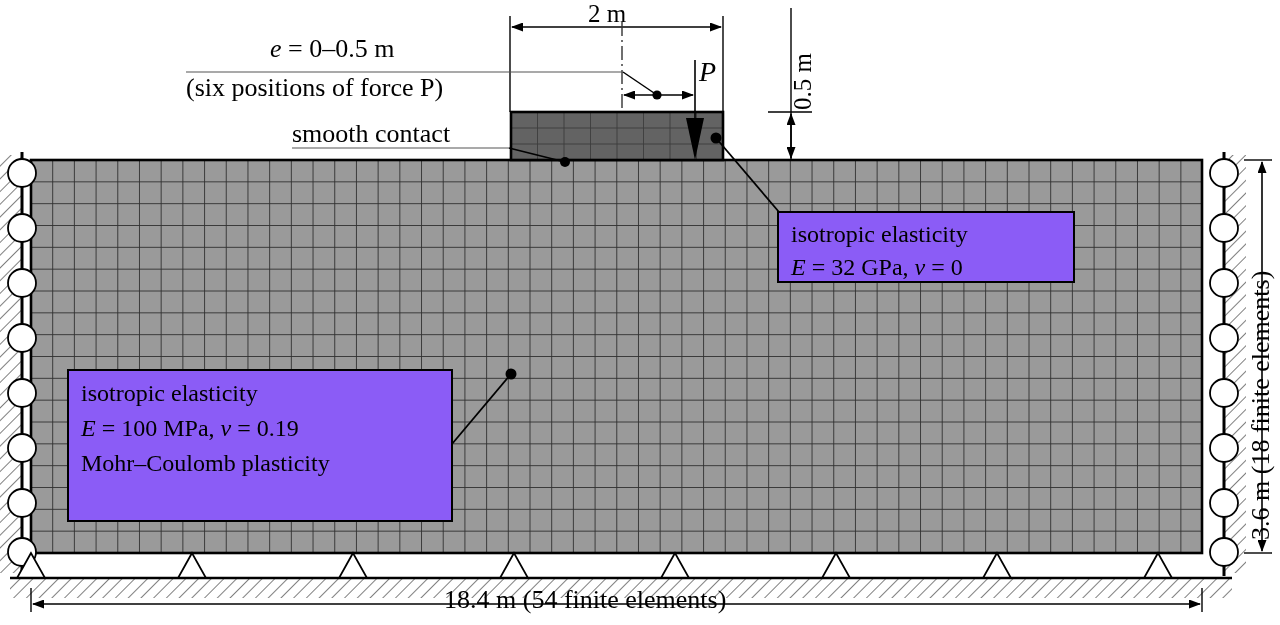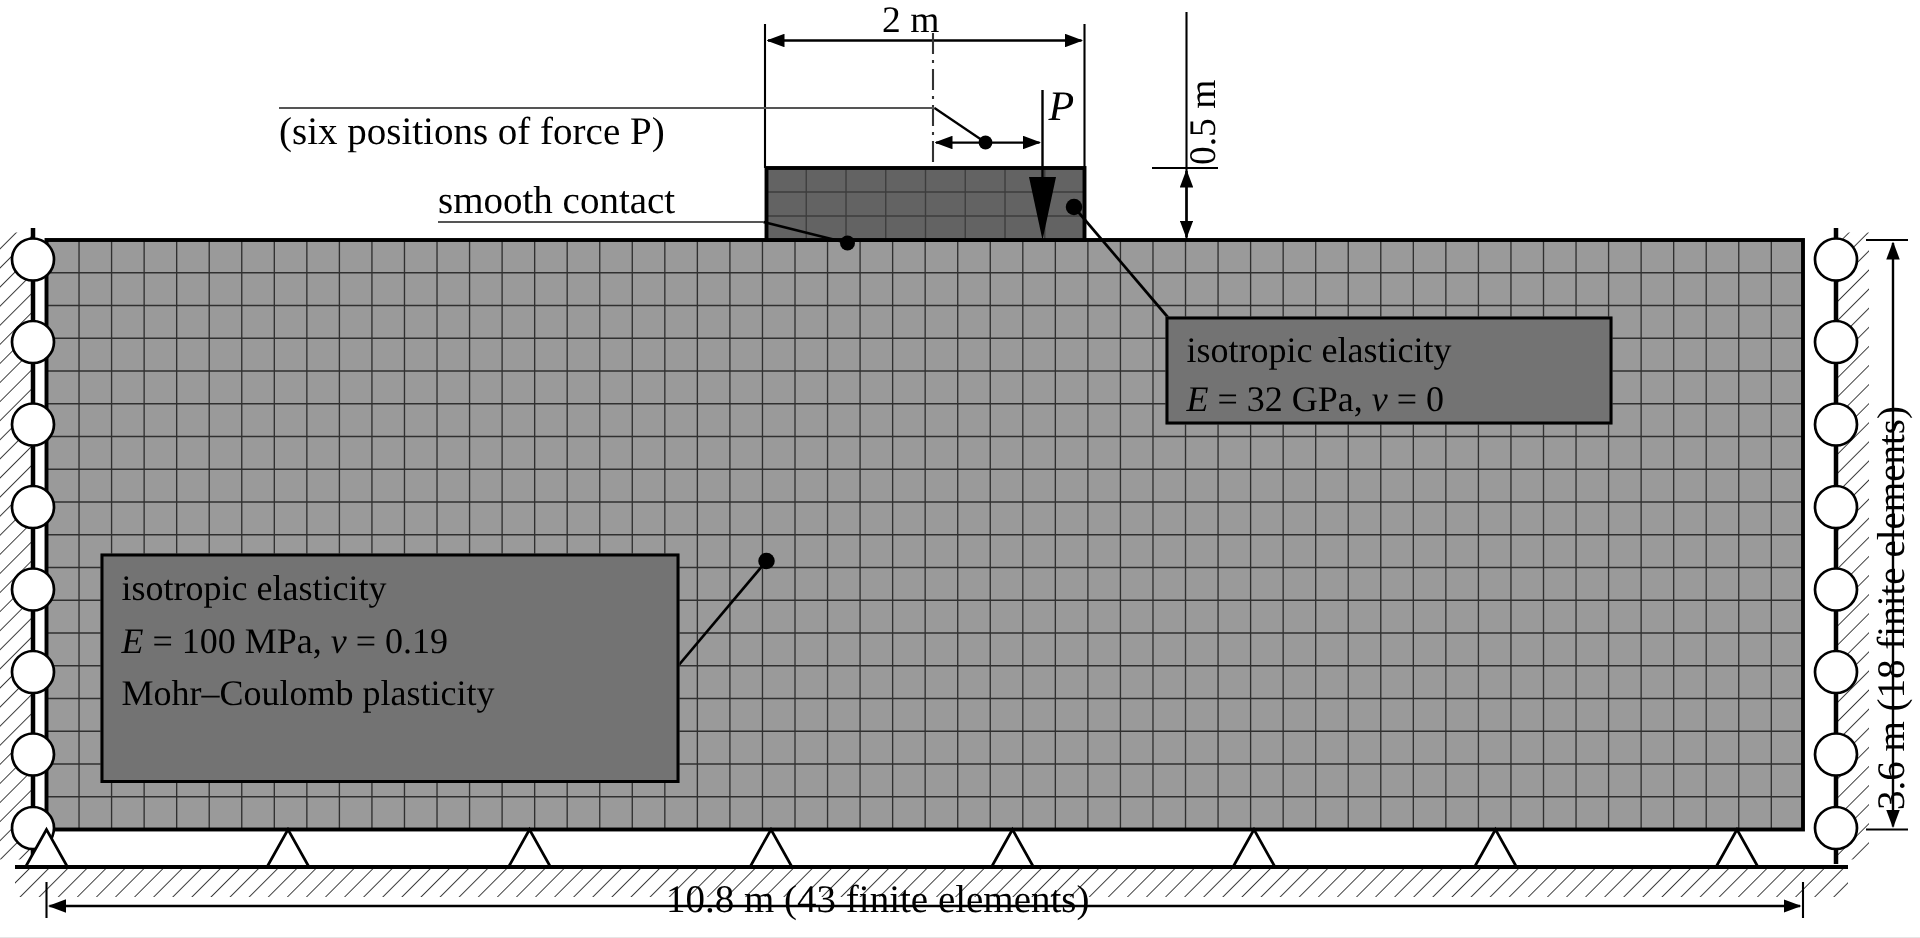--- a/index.html
+++ b/index.html
@@ -3,21 +3,21 @@
 <meta charset="utf-8">
 <style>
   html,body{margin:0;padding:0;background:#ffffff;}
   body{width:1280px;height:625px;overflow:hidden;
        font-family:"Liberation Serif","DejaVu Serif",serif;color:#000;}
   #stage{position:relative;width:1280px;height:459px;}
   svg#fig{position:absolute;left:0;top:0;width:1280px;height:625px;}
   .lbl{position:absolute;white-space:nowrap;font-family:"Liberation Serif","DejaVu Serif",serif;color:#000;}
   .it{font-style:italic;}
   .sub{font-size:0.72em;vertical-align:-0.22em;font-style:normal;}
-  .box{position:absolute;background:#737373;border:2px solid #000;box-sizing:border-box;}
+  .box{position:absolute;background:#8b5cf6;border:2px solid #000;box-sizing:border-box;}
   .boxline{white-space:nowrap;}
   .vert{transform-origin:0 0;}
 </style>
 </head>
 <body>
 
 <div id="stage">
 
 <svg id="fig" viewBox="0 0 1280 625">
   <defs>
@@ -236,20 +236,24 @@
 </svg>
 
 <div class="lbl" style="left:588px;top:0px;font-size:25px;">
   <span>2 m</span>
 </div>
 
 <div class="lbl vert" style="left:789px;top:110px;font-size:25px;transform:rotate(-90deg);">
   <span>0.5 m</span>
 </div>
 
+<div class="lbl" style="left:270px;top:34px;font-size:26px;">
+  <span class="it">e</span>
+  <span>= 0–0.5 m</span>
+</div>
 
 <div class="lbl" style="left:292px;top:119px;font-size:26px;">
   <span>smooth contact</span>
 </div>
 
 <div class="lbl" style="left:186px;top:73px;font-size:26px;">
   <span>(six positions of force P)</span>
 </div>
 
 <div class="lbl it" style="left:699px;top:56px;font-size:28px;">
@@ -277,20 +281,20 @@
     <span>= 100 MPa,</span>
     <span class="it">ν</span>
     <span>= 0.19</span>
   </div>
   <div class="boxline">
     <span>Mohr–Coulomb plasticity</span>
   </div>
 </div>
 
 <div class="lbl" style="left:444px;top:585px;font-size:26px;">
-  <span>10.8 m (43 finite elements)</span>
+  <span>18.4 m (54 finite elements)</span>
 </div>
 
 <div class="lbl vert" style="left:1246px;top:540px;font-size:26px;transform:rotate(-90deg);">
   <span>3.6 m (18 finite elements)</span>
 </div>
 
 </div>
 
 </body></html>

